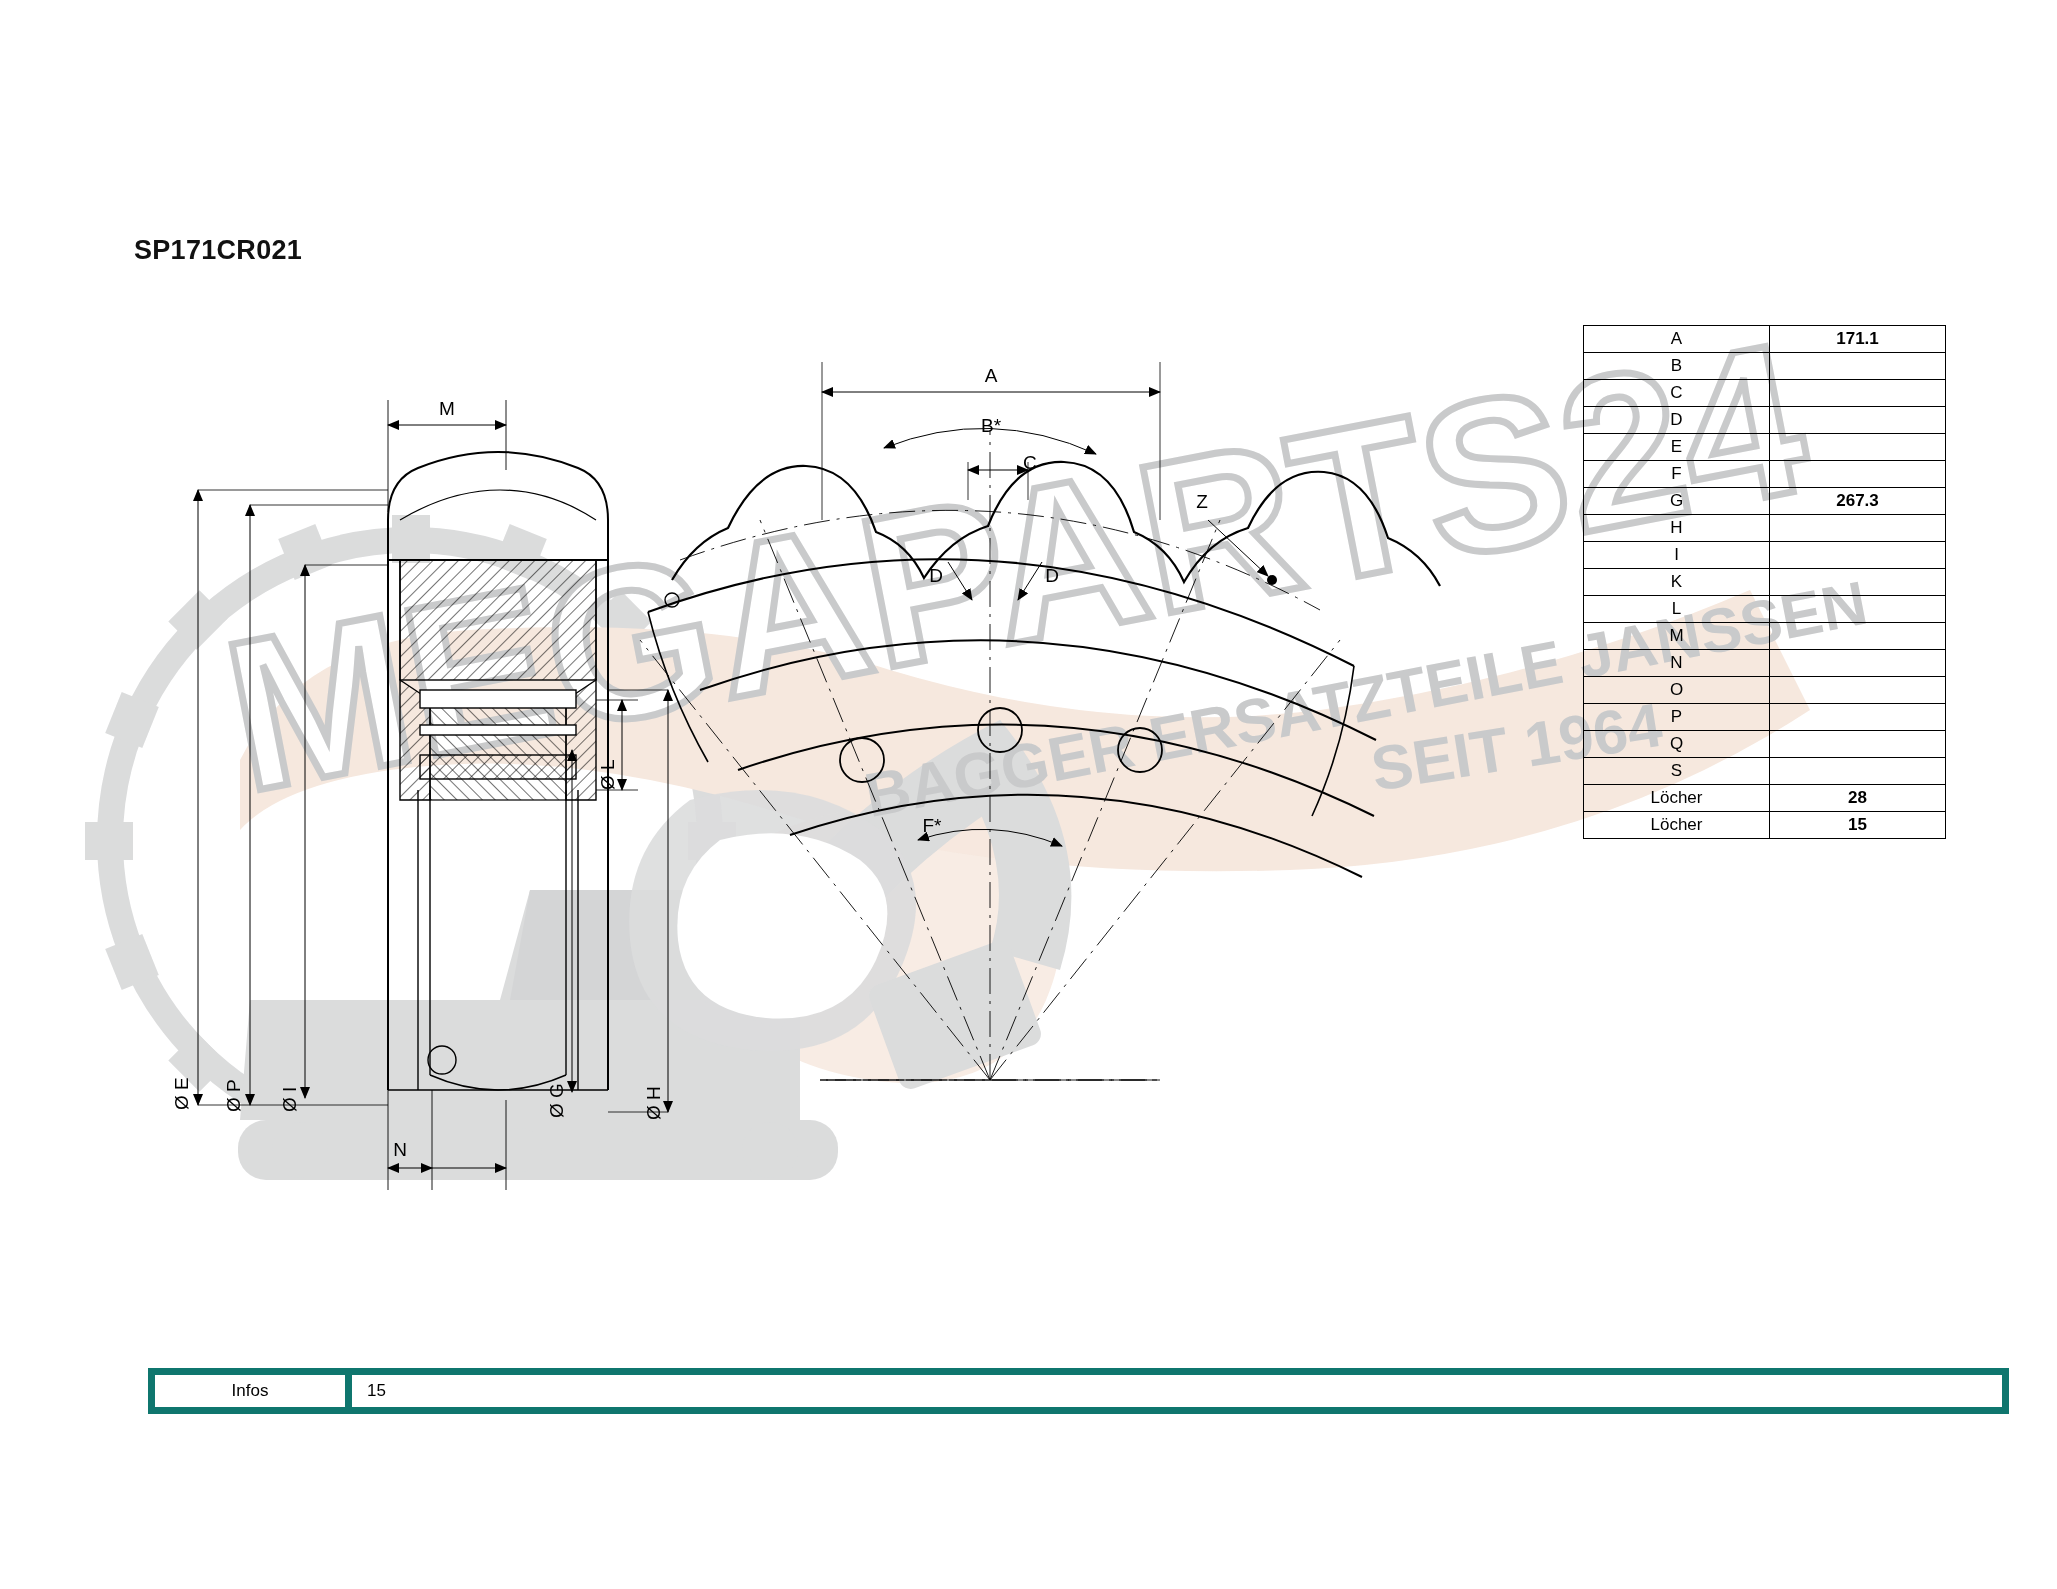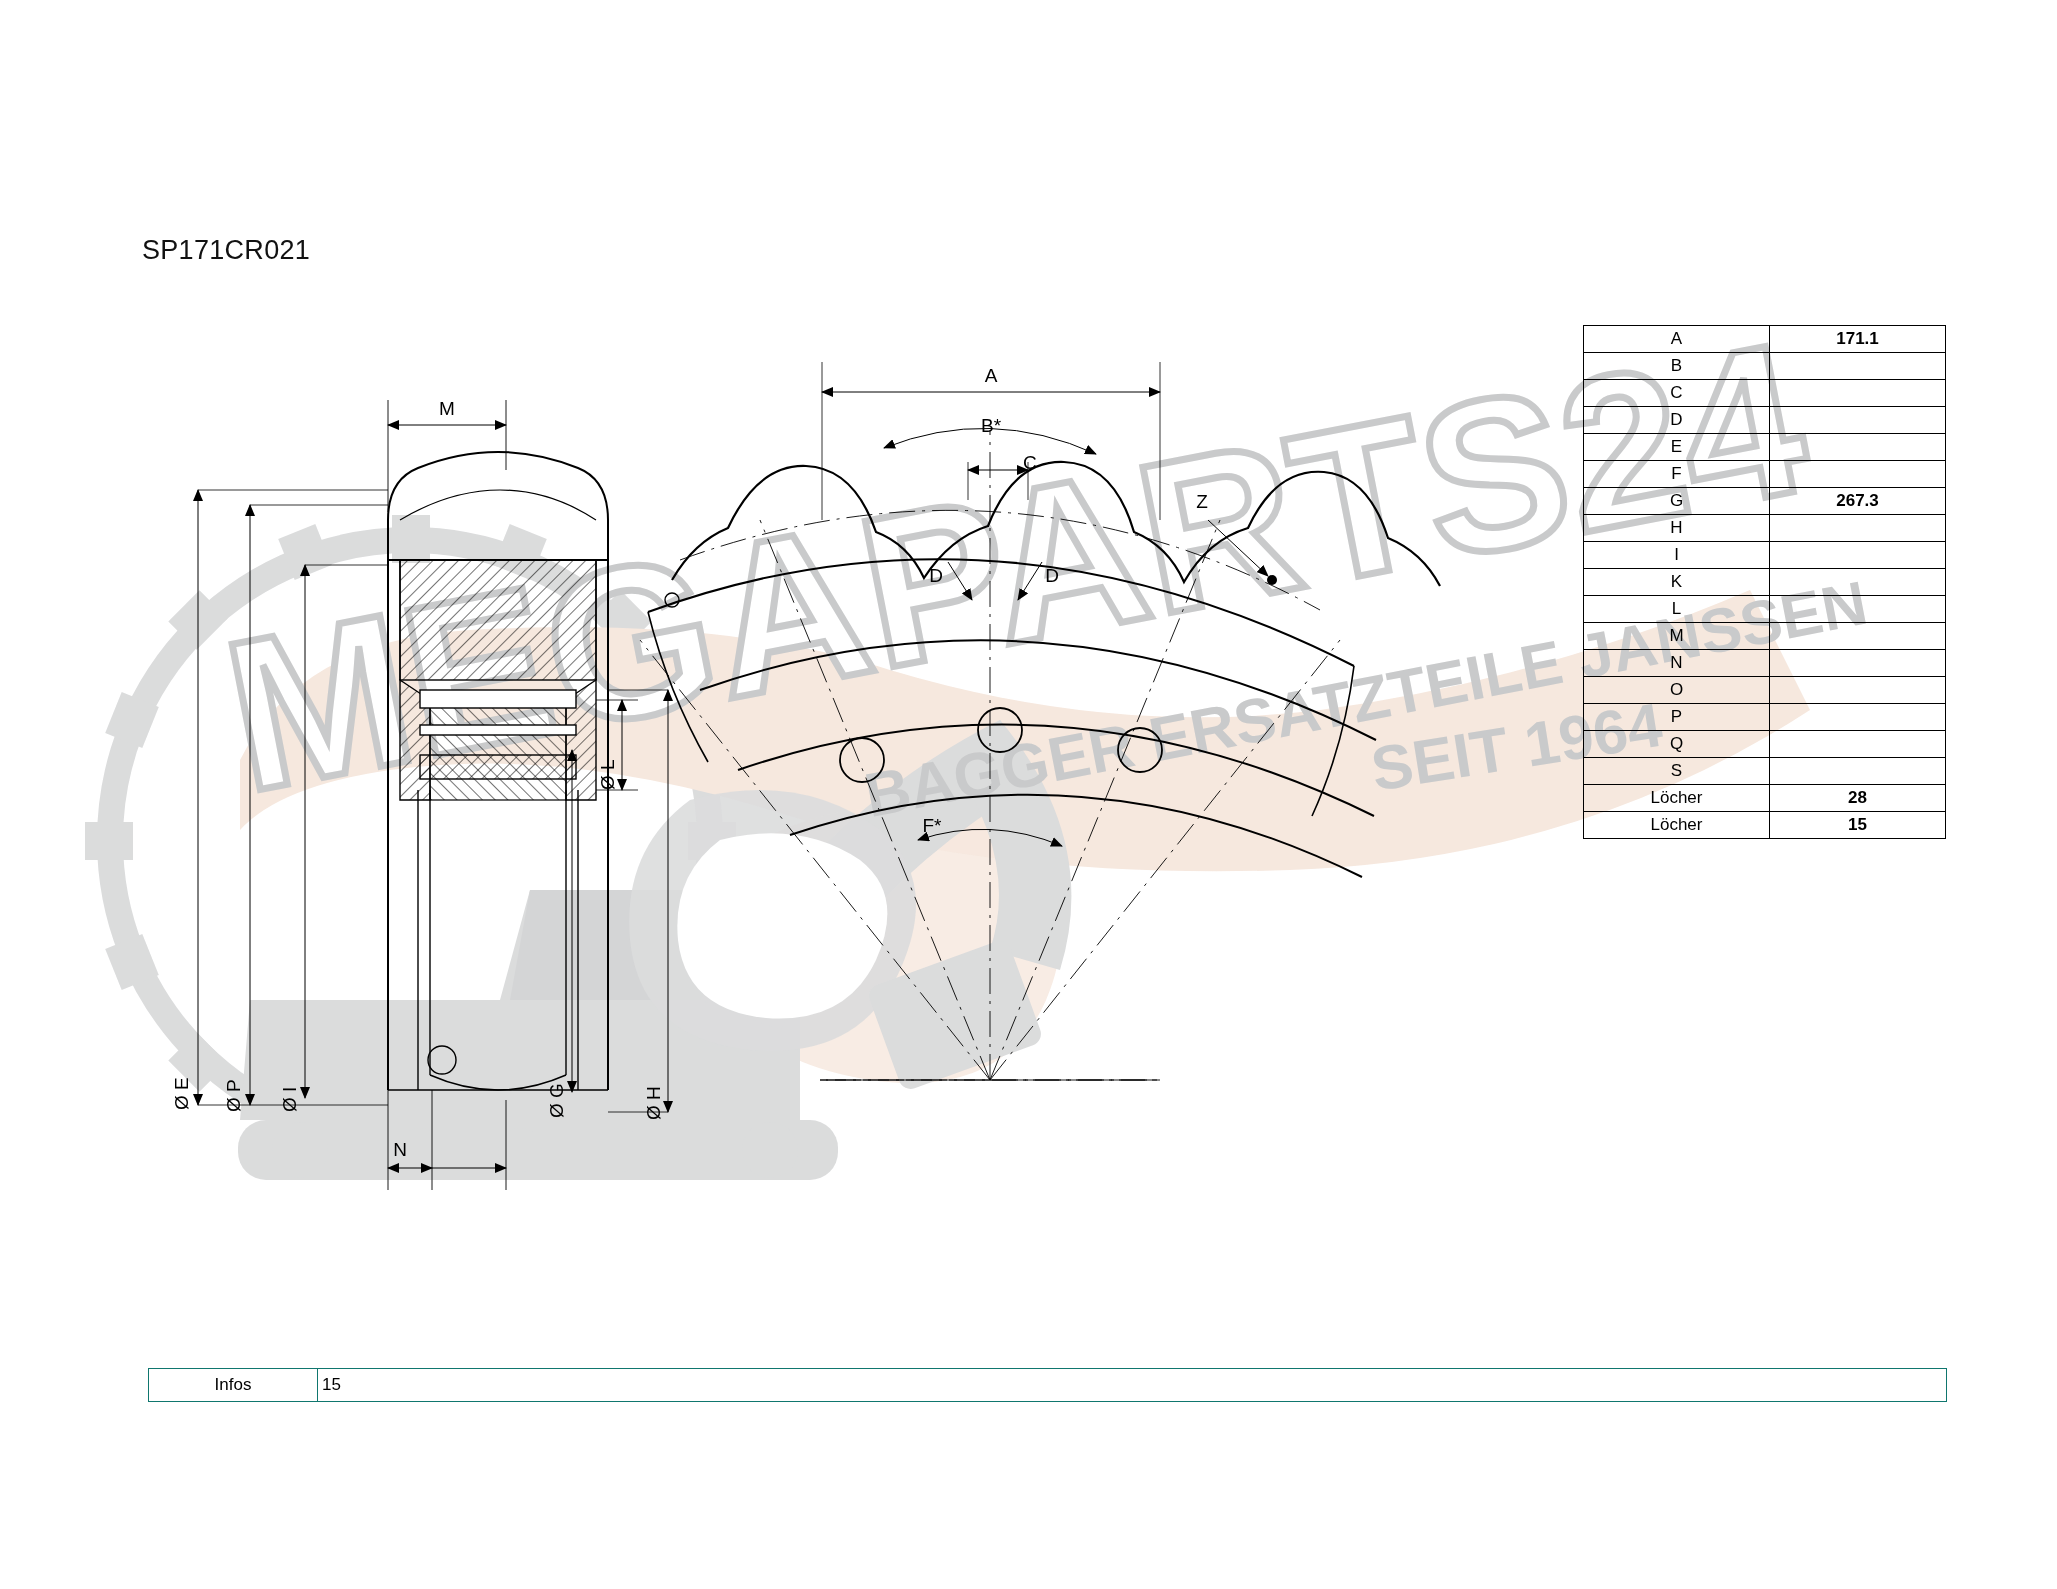--- a/index.html
+++ b/index.html
@@ -12,24 +12,24 @@
     height: 1589px;
     position: relative;
     overflow: hidden;
     font-family: "Liberation Sans", sans-serif;
     color: #000000;
   }
 
   
   #part-title {
     position: absolute;
-    left: 142px;
+    left: 134px;
     top: 235px;
     font-size: 27px;
-    font-weight: normal;
+    font-weight: bold;
     letter-spacing: 0.3px;
     color: #111111;
   }
 
   
   #watermark {
     position: absolute;
     left: 0;
     top: 0;
     width: 2057px;
@@ -66,24 +66,24 @@
 
   
   #infos-table {
     position: absolute;
     left: 148px;
     top: 1368px;
     border-collapse: collapse;
     font-size: 17px;
   }
   #infos-table td {
-    border: 1px solid #0f766e;
+    border: 7px solid #0f766e;
     height: 32px;
     vertical-align: middle;
-    padding: 0 4px;
+    padding: 0 15px;
   }
   #infos-table td.infos-label {
     width: 160px;
     text-align: center;
   }
   #infos-table td.infos-value {
     width: 1620px;
     text-align: left;
   }
 </style>

